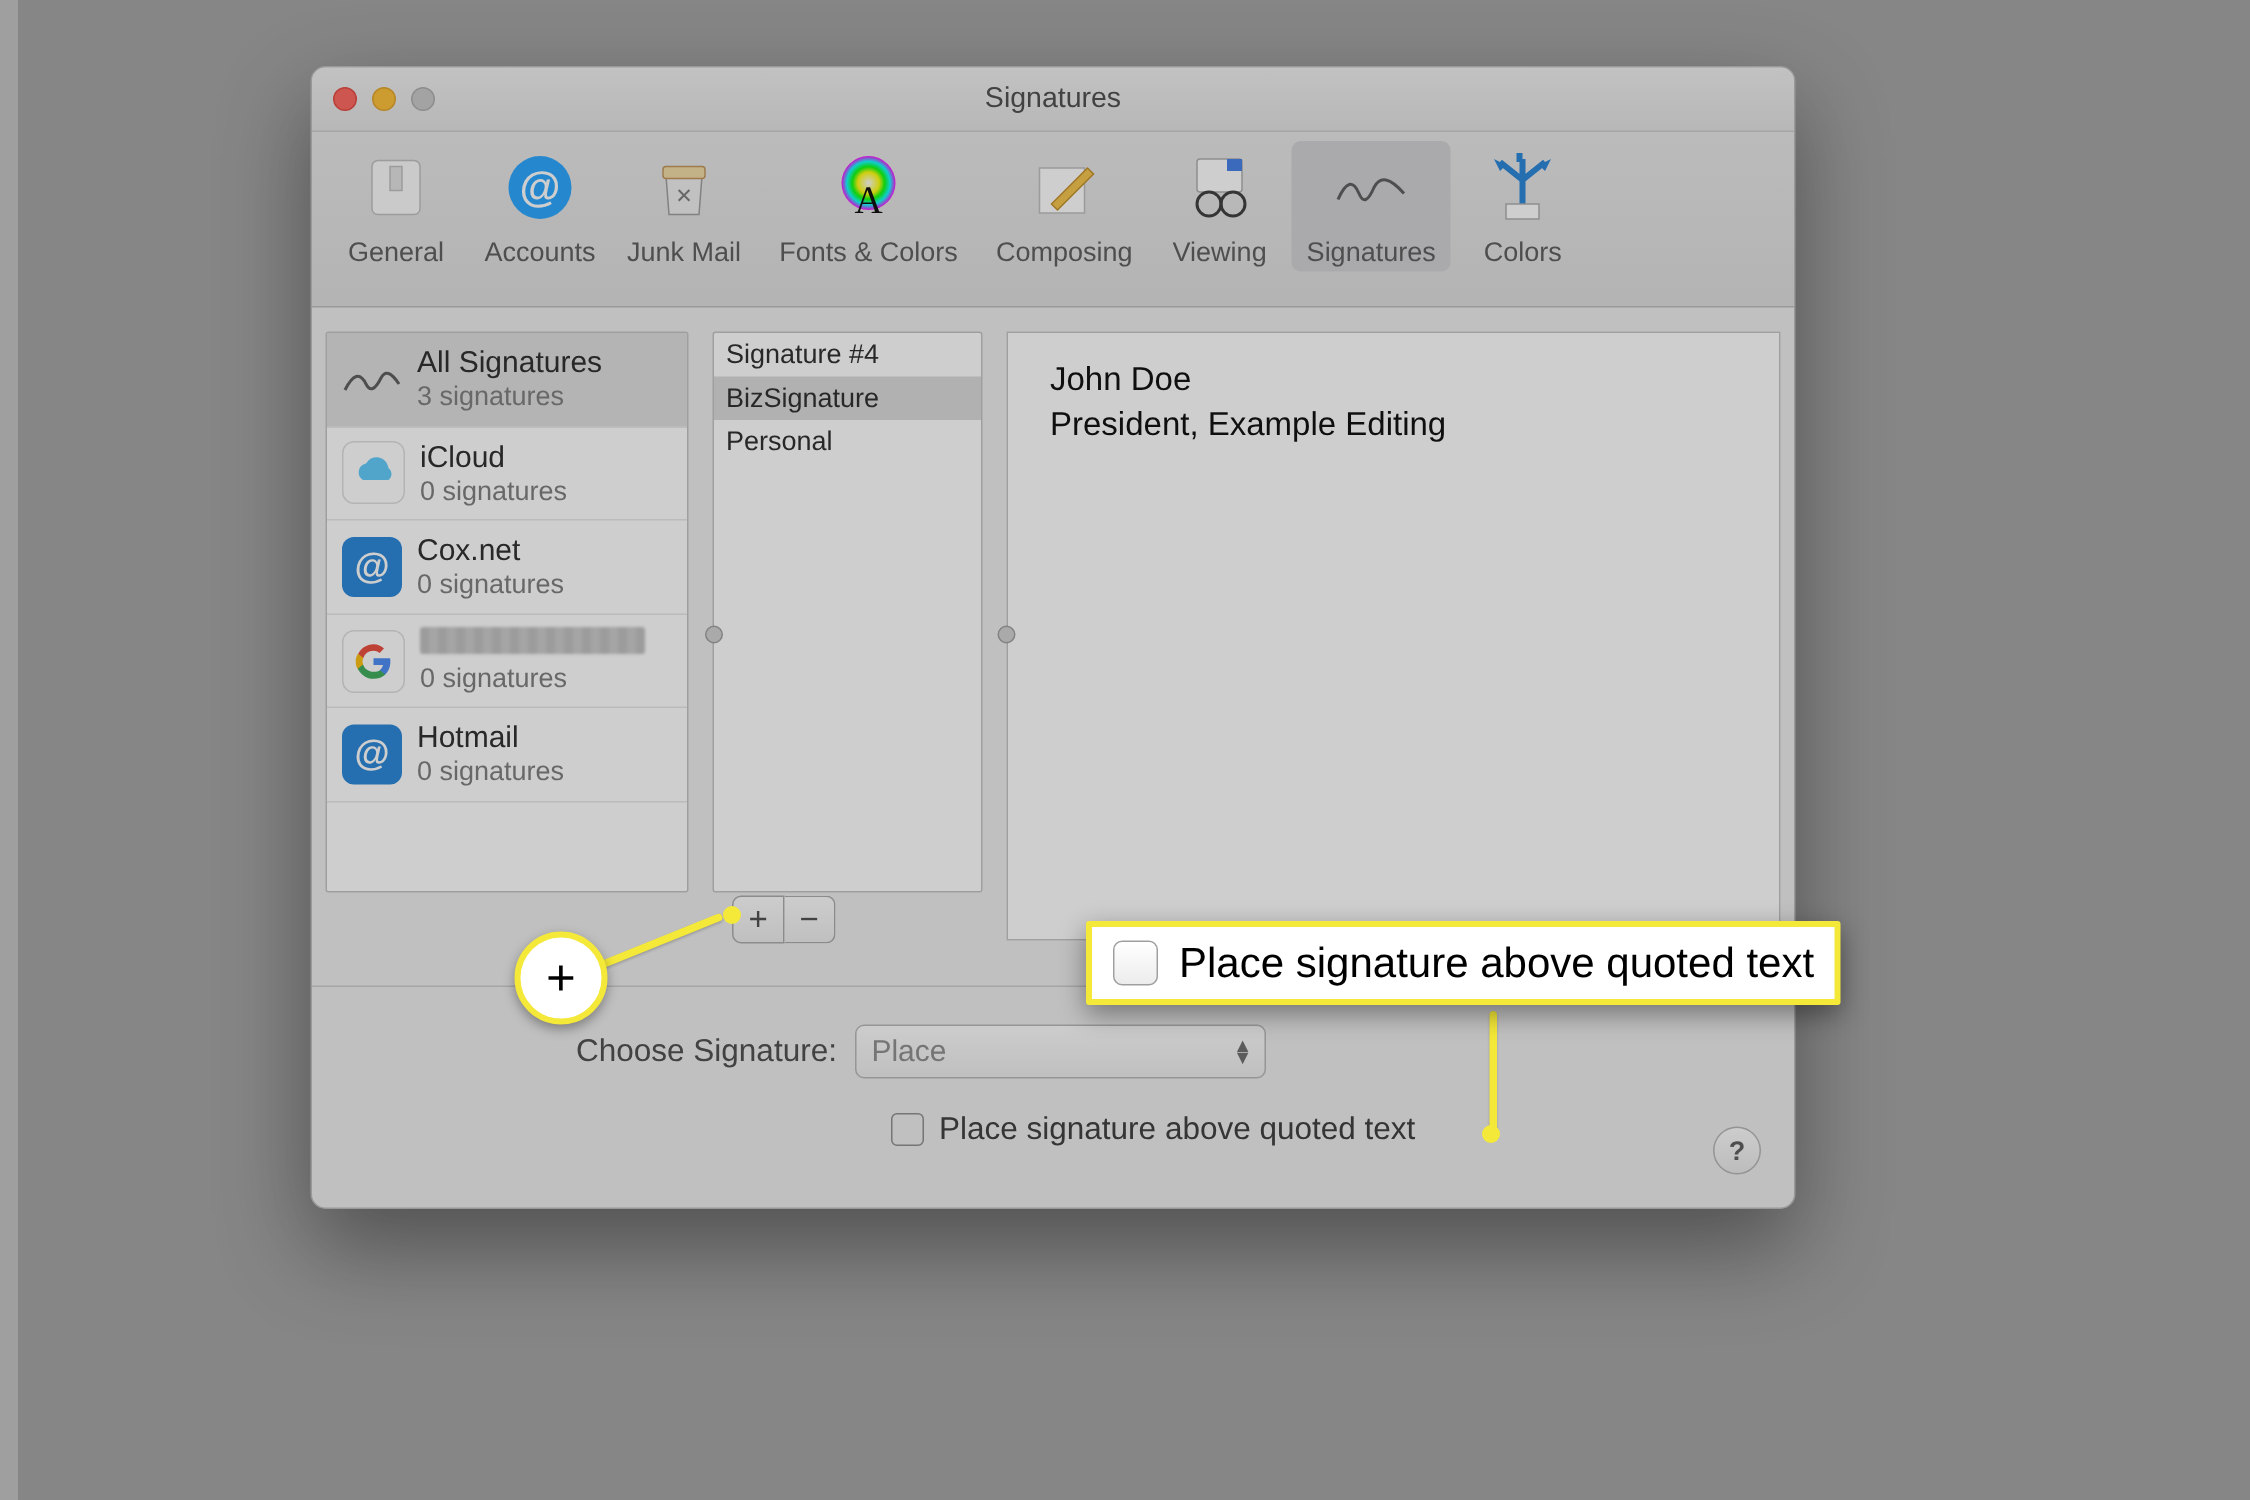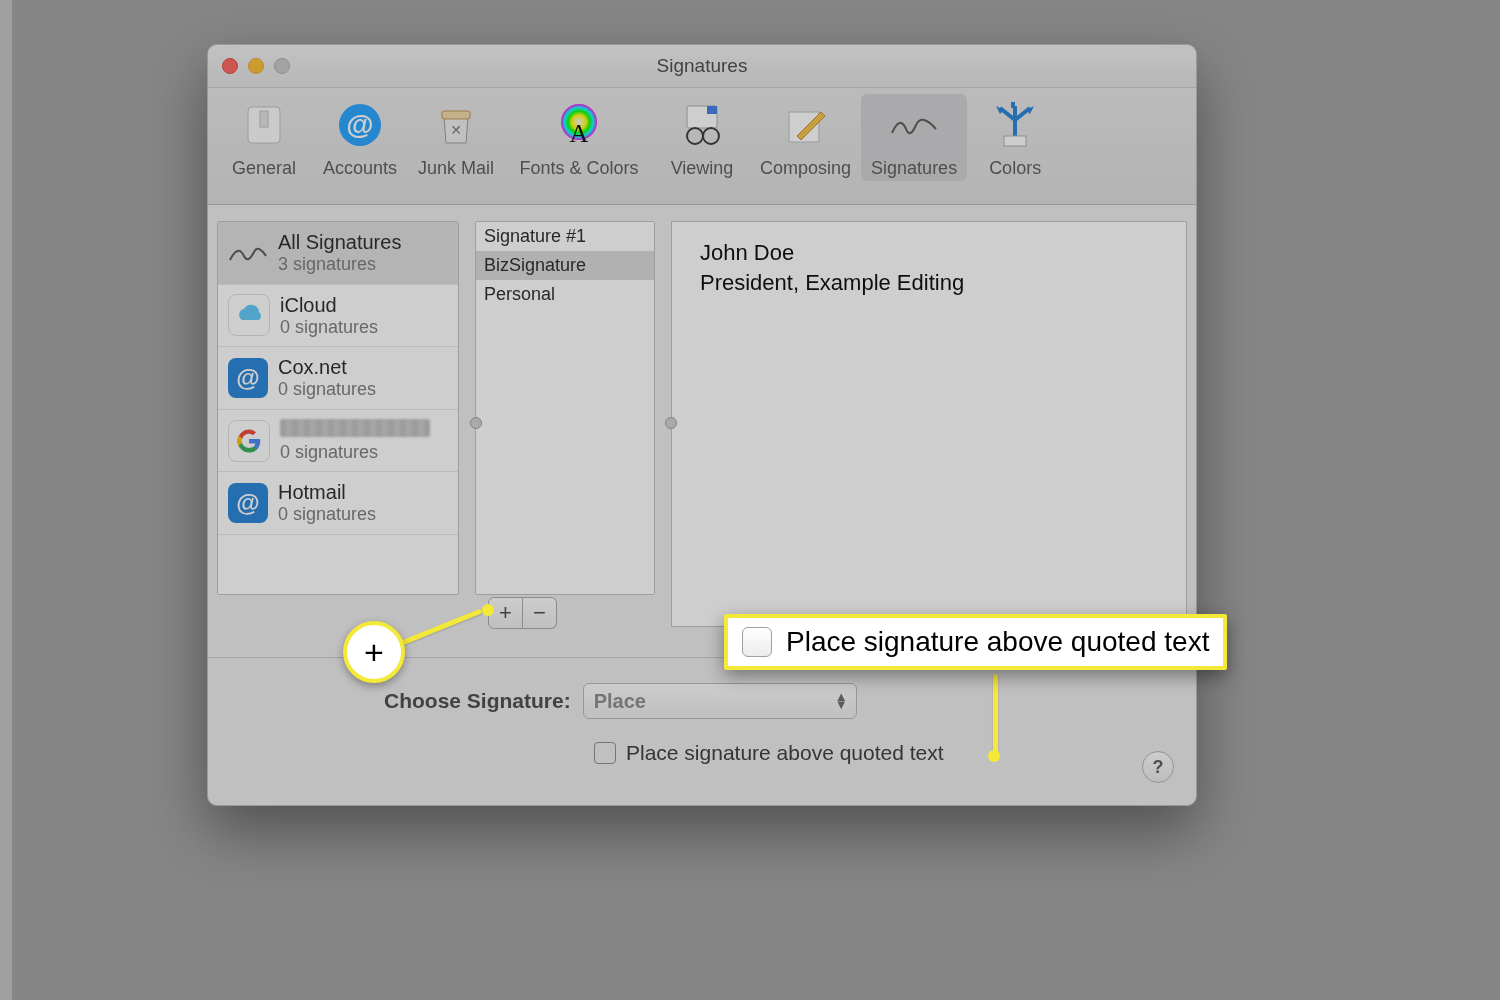--- a/index.html
+++ b/index.html
@@ -49,21 +49,21 @@
   .pm{width:33px;height:30px;background:linear-gradient(#fdfdfd,#ececec);border:1px solid #a7a7a7;
       display:flex;align-items:center;justify-content:center;font-size:22px;color:#444;}
   .pm:first-child{border-radius:6px 0 0 6px;}
   .pm:last-child{border-radius:0 6px 6px 0;border-left:none;}
   
   .chkrow{position:absolute;left:472px;top:544px;display:flex;align-items:center;gap:8px;font-size:20px;color:#222;}
   .chkbox{width:20px;height:20px;border-radius:4px;border:1px solid #888;display:inline-flex;align-items:center;justify-content:center;}
   .chkbox.checked{background:#1f7cff;border-color:#1f7cff;}
   .chkbox.checked::after{content:"✓";color:#fff;font-size:15px;font-weight:700;}
   .divider{position:absolute;left:0;right:0;top:612px;height:1px;background:#c9c9c9;}
-  .choose{position:absolute;left:176px;top:638px;display:flex;align-items:center;gap:12px;font-size:21px;color:#444;font-weight:bold;}
+  .choose{position:absolute;left:176px;top:638px;display:flex;align-items:center;gap:12px;font-size:21px;color:#444;}
   .select{width:252px;height:34px;background:linear-gradient(#fdfdfd,#ececec);border:1px solid #b5b5b5;border-radius:6px;
           display:flex;align-items:center;justify-content:space-between;padding:0 10px;color:#888;font-size:20px;}
   .select .arrows{font-size:13px;letter-spacing:-2px;line-height:8px;color:#666;display:flex;flex-direction:column;}
   .place{position:absolute;left:386px;top:696px;display:flex;align-items:center;gap:10px;font-size:21px;color:#333;}
   .helpbtn{position:absolute;right:22px;bottom:22px;width:30px;height:30px;border-radius:50%;
            background:linear-gradient(#fdfdfd,#e8e8e8);border:1px solid #b2b2b2;display:flex;
            align-items:center;justify-content:center;font-size:18px;color:#555;font-weight:600;}
   
   .callout{position:absolute;z-index:10;}
   .circ{width:54px;height:54px;border-radius:50%;background:#fff;border:4px solid #f4e838;
@@ -135,37 +135,37 @@
               </defs>
               <circle cx="23" cy="20" r="18" fill="url(#rb)"></circle>
               <text x="23" y="40" text-anchor="middle" font-size="26" font-family="Georgia" fill="#000">A</text>
             </svg>
         </div>
         <div class="lbl">Fonts &amp; Colors</div>
       </div>
       <div class="tbtn">
         <div class="ico">
           <svg width="46" height="46">
+              <rect x="6" y="10" width="30" height="30" fill="#fff" stroke="#bbb"></rect>
+              <path d="M14 34 L38 10 L42 14 L18 38z" fill="#f4c242" stroke="#c08a1e"></path>
+            </svg>
+        </div>
+        <div class="lbl">Composing</div>
+      </div>
+      <div class="tbtn">
+        <div class="ico">
+          <svg width="46" height="46">
               <rect x="8" y="4" width="30" height="22" rx="2" fill="#fff" stroke="#aaa"></rect>
               <rect x="28" y="4" width="10" height="8" fill="#3b78e7"></rect>
               <circle cx="16" cy="34" r="8" fill="none" stroke="#333" stroke-width="2"></circle>
               <circle cx="32" cy="34" r="8" fill="none" stroke="#333" stroke-width="2"></circle>
               <line x1="24" y1="34" x2="24" y2="34" stroke="#333"></line>
             </svg>
         </div>
         <div class="lbl">Viewing</div>
-      </div>
-      <div class="tbtn">
-        <div class="ico">
-          <svg width="46" height="46">
-              <rect x="6" y="10" width="30" height="30" fill="#fff" stroke="#bbb"></rect>
-              <path d="M14 34 L38 10 L42 14 L18 38z" fill="#f4c242" stroke="#c08a1e"></path>
-            </svg>
-        </div>
-        <div class="lbl">Composing</div>
       </div>
       <div class="tbtn sel">
         <div class="ico">
           <svg width="52" height="40">
               <path d="M4 28 Q12 10 18 24 Q22 34 28 20 Q34 8 48 24" fill="none" stroke="#555" stroke-width="2"></path>
             </svg>
         </div>
         <div class="lbl">Signatures</div>
       </div>
       <div class="tbtn">
@@ -228,21 +228,21 @@
         <div class="acct">
           <div class="aico" style="background:#1e7fd6;color:#fff;font-size:24px;font-weight:600">@</div>
           <div class="txt">
               <span class="name">Hotmail</span>
               <span class="sub">0 signatures</span>
             </div>
         </div>
       </div>
 
       <div class="col siglist">
-        <div class="sigitem">Signature #1</div>
+        <div class="sigitem">Signature #4</div>
         <div class="sigitem sel">BizSignature</div>
         <div class="sigitem">Personal</div>
       </div>
 
       <div class="preview">
         <div class="l1">John Doe</div>
         <div class="l1">President, Example Editing</div>
       </div>
     </div>
 

